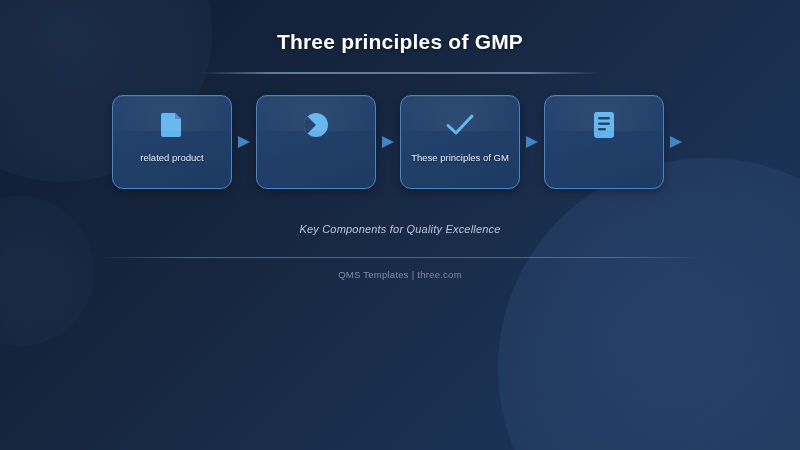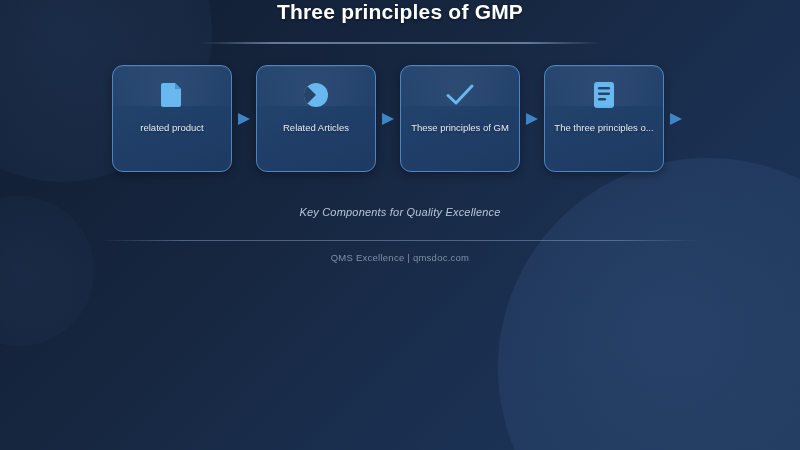--- a/index.html
+++ b/index.html
@@ -53,20 +53,21 @@
   }
 
   
   .content {
     position: relative;
     width: 800px;
     height: 450px;
     display: flex;
     flex-direction: column;
     align-items: center;
+    padding-top: 30px;
   }
 
   .title {
     font-size: 21px;
     font-weight: bold;
     color: #ffffff;
     letter-spacing: .2px;
     text-align: center;
     line-height: 1.1;
     text-shadow: 0 1px 3px rgba(0,0,0,.45);
@@ -84,21 +85,21 @@
   .flow {
     margin-top: 21px;
     display: flex;
     align-items: stretch;
     justify-content: center;
   }
 
   .card {
     position: relative;
     width: 120px;
-    height: 107px;
+    height: 94px;
     border-radius: 11px;
     border: 1px solid #4b85c4;
     background:
       linear-gradient(160deg, #25456f 0%, #21406a 42%, #1d3a61 100%);
     box-shadow: 0 3px 9px rgba(0,0,0,.30), inset 0 1px 0 rgba(255,255,255,.06);
     display: flex;
     flex-direction: column;
     align-items: center;
     padding-top: 14px;
     overflow: hidden;
@@ -202,21 +203,20 @@
       </span>
 
       <div class="card">
         <span class="card-icon">
           <svg width="28" height="28" viewBox="0 0 28 28" aria-hidden="true">
             <circle cx="14" cy="14" r="12" fill="#62b4ef"></circle>
             <path d="M14 14 L5.5 22.5 A12 12 0 0 1 5.5 5.5 Z" fill="#1d3a61"></path>
             <path d="M14 14 L6.8 21.2 A10 10 0 0 1 6.8 6.8 Z" fill="#62b4ef" opacity="0"></path>
           </svg>
         </span>
-        <div class="card-label">Related Articles</div>
       </div>
 
       <span class="arrow">
         <svg width="16" height="16" viewBox="0 0 16 16" aria-hidden="true">
           <path d="M2 2 L14 8 L2 14 Z" fill="#3f86c6"></path>
         </svg>
       </span>
 
       <div class="card">
         <span class="card-icon">
@@ -235,30 +235,29 @@
 
       <div class="card">
         <span class="card-icon">
           <svg width="24" height="28" viewBox="0 0 24 28" aria-hidden="true">
             <rect x="2" y="1" width="20" height="26" rx="3" fill="#62b4ef"></rect>
             <rect x="6" y="6" width="12" height="2.6" rx="1.3" fill="#1d3a61"></rect>
             <rect x="6" y="11.5" width="12" height="2.6" rx="1.3" fill="#1d3a61"></rect>
             <rect x="6" y="17" width="8" height="2.6" rx="1.3" fill="#1d3a61"></rect>
           </svg>
         </span>
-        <div class="card-label">The three principles o...</div>
       </div>
 
       <span class="arrow">
         <svg width="16" height="16" viewBox="0 0 16 16" aria-hidden="true">
           <path d="M2 2 L14 8 L2 14 Z" fill="#3f86c6"></path>
         </svg>
       </span>
 
 
     </div>
 
     <div class="subtitle">Key Components for Quality Excellence</div>
     <div class="footer-rule"></div>
-    <div class="footer">QMS Excellence | qmsdoc.com</div>
+    <div class="footer">QMS Templates | three.com</div>
 
   </div>
 </div>
 
 </body></html>

